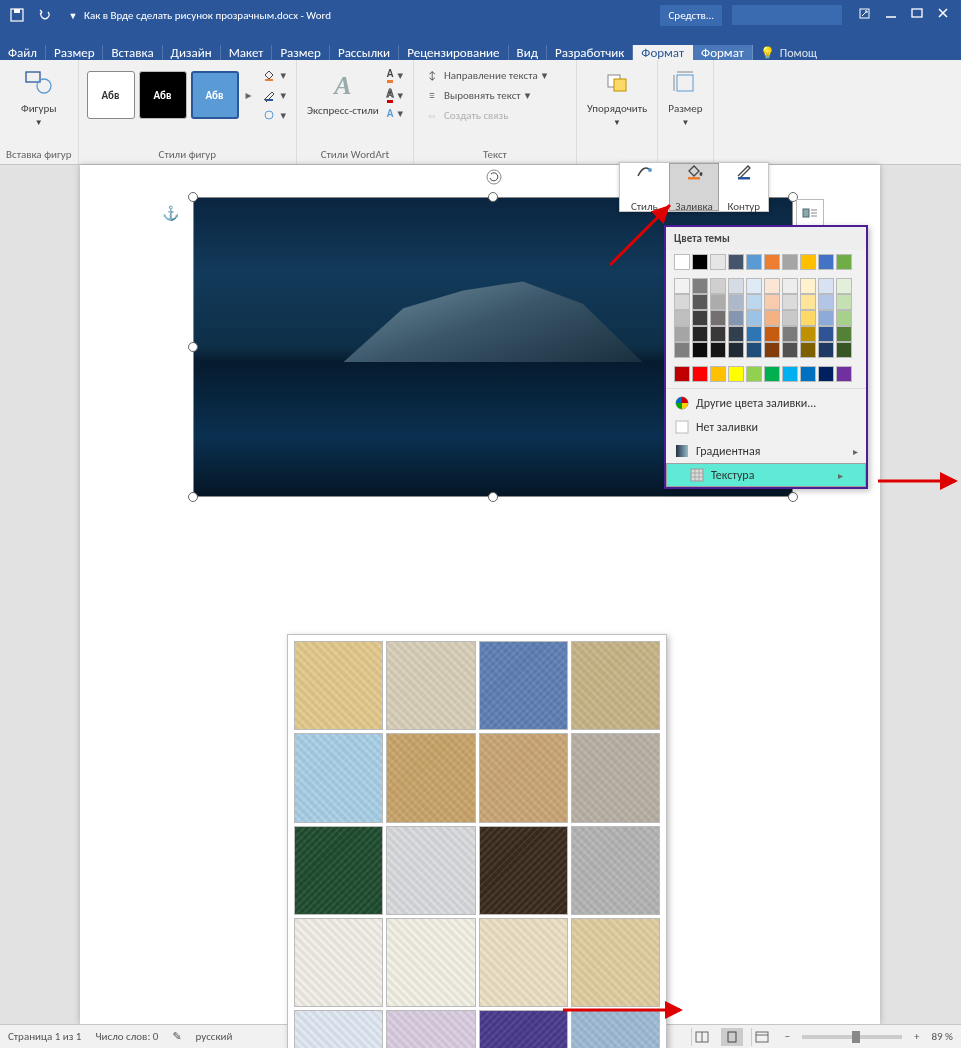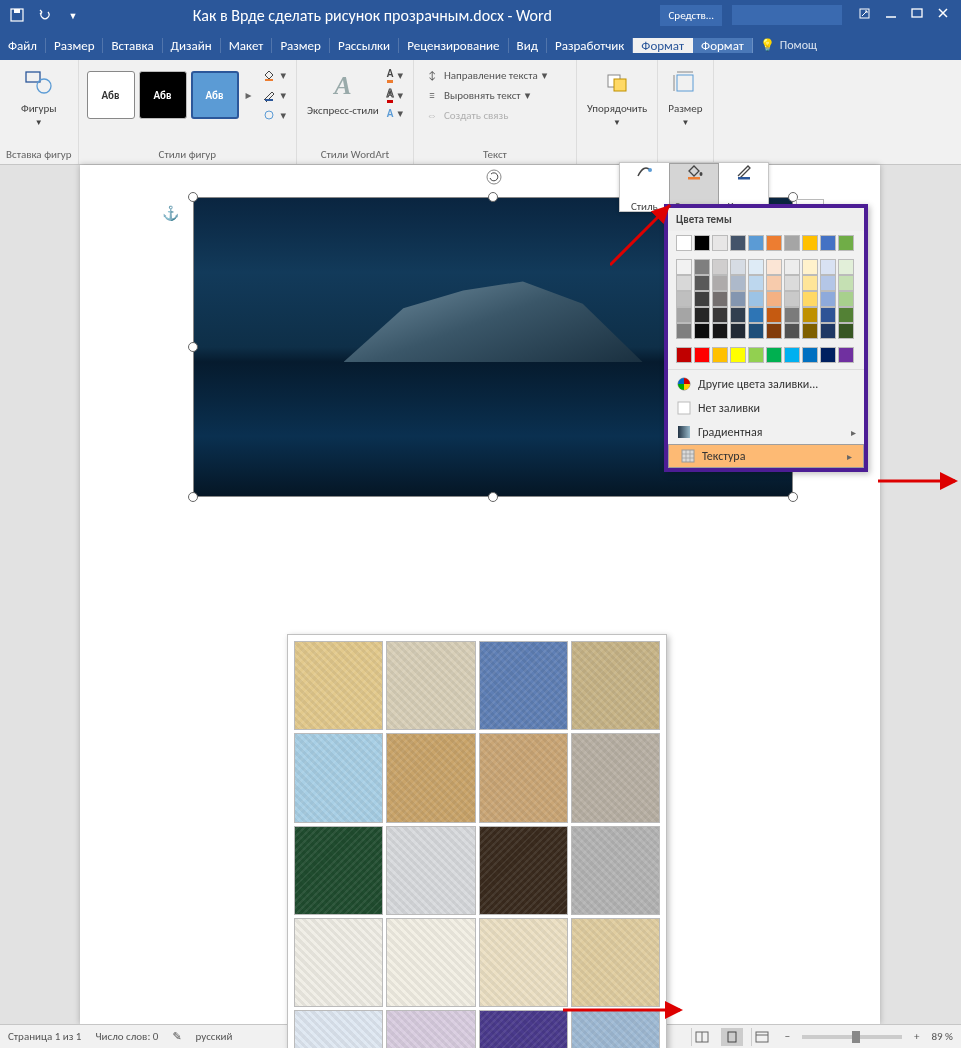--- a/index.html
+++ b/index.html
@@ -1,23 +1,23 @@
 <!DOCTYPE html>
 <html><head>
 <meta charset="utf-8">
 <style>
 *{margin:0;padding:0;box-sizing:border-box;font-family:"Segoe UI","Calibri",Arial,sans-serif;user-select:none}
 body{width:961px;height:1048px;background:#e2e2e2;overflow:hidden;font-size:12px;color:#444}
 .title-bar{height:30px;background:#2b579a;display:flex;align-items:center;color:#fff;padding:0 6px}
 .qat{display:flex;gap:6px;align-items:center}
 .qat span{width:22px;height:22px;display:flex;align-items:center;justify-content:center}
-.title-text{flex:1;text-align:center;font-size:16px}
+.title-text{flex:1;text-align:left;font-size:11px}
 .contextual-tab{background:#3a6ab0;padding:4px 8px;font-size:11px}
 .win-controls{display:flex;gap:14px;padding:0 6px}
-.menu-bar{height:30px;background:#2b579a;display:flex;align-items:center;color:#fff;font-size:13px}
+.menu-bar{height:30px;background:#2b579a;display:flex;align-items:flex-end;color:#fff;font-size:13px}
 .menu-bar .tab{padding:0 8px;display:flex;align-items:center;border-right:1px solid rgba(255,255,255,.18)}
 .menu-bar .tab.active{background:#f1f1f1;color:#2b579a}
 .menu-bar .tab.secondary-active{background:#4a78b8}
 .ribbon{height:105px;background:#f1f1f1;border-bottom:1px solid #c6c6c6;display:flex;position:relative}
 .rb-group{display:flex;flex-direction:column;align-items:center;padding:4px 6px 1px;border-right:1px solid #ddd}
 .rb-group-label{font-size:11px;color:#666;margin-top:auto;padding:2px 0}
 .big-btn{display:flex;flex-direction:column;align-items:center;gap:2px;padding:2px 4px;font-size:11px}
 .big-btn .ico{width:34px;height:34px;display:flex;align-items:center;justify-content:center}
 .shape-styles{display:flex;gap:4px;padding:2px}
 .shape-chip{width:48px;height:48px;border:1px solid #bbb;border-radius:3px;display:flex;align-items:center;justify-content:center;font-size:11px;font-weight:bold}
@@ -31,29 +31,29 @@
 .page{position:absolute;left:80px;top:0;width:800px;height:100%;background:#fff;box-shadow:0 0 6px rgba(0,0,0,.25)}
 .picture{position:absolute;left:113px;top:32px;width:600px;height:300px;background:linear-gradient(to bottom,#0a2540 0%,#123a5a 25%,#0e2f48 50%,#061b2e 55%,#0a3050 80%,#051625 100%);border:1px solid #888}
 .mountain{position:absolute;left:25%;top:25%;width:50%;height:30%;background:linear-gradient(160deg,#7896a8 0%,#3a5668 50%,#1a3040 100%);clip-path:polygon(0 100%,20% 40%,40% 20%,60% 10%,80% 35%,100% 100%)}
 .handle{position:absolute;width:10px;height:10px;background:#fff;border:1px solid #666;border-radius:50%}
 .anchor-ico{position:absolute;left:82px;top:40px;color:#2b579a;font-size:14px}
 .layout-btn{position:absolute;right:56px;top:34px;width:28px;height:28px;border:1px solid #bbb;background:#fff;display:flex;align-items:center;justify-content:center}
 .rotate-handle{position:absolute;left:404px;top:2px;width:20px;height:20px}
 .mini-toolbar{position:absolute;left:619px;top:162px;width:150px;height:50px;background:#fff;border:1px solid #c6c6c6;display:flex;box-shadow:0 1px 4px rgba(0,0,0,.2);z-index:5}
 .mini-toolbar .mt-btn{flex:1;display:flex;flex-direction:column;align-items:center;justify-content:center;font-size:11px;gap:17px}
 .mini-toolbar .mt-btn.hov{background:#d5d5d5;border:1px solid #a0a0a0}
-.fill-dropdown{position:absolute;left:664px;top:204px;width:204px;background:#f1f1f1;border:4px solid #4c1d95;box-shadow:2px 2px 6px rgba(0,0,0,.25);z-index:6}
+.fill-dropdown{position:absolute;left:664px;top:225px;width:204px;background:#f1f1f1;border:2px solid #4c1d95;box-shadow:2px 2px 6px rgba(0,0,0,.25);z-index:6}
 .fdd-header{font-size:11px;font-weight:bold;padding:5px 8px;background:#eee}
 .color-grid{display:grid;grid-template-columns:repeat(10,16px);gap:2px;padding:4px 8px}
 .color-grid .sw{width:16px;height:16px;border:1px solid #bbb}
 .std-row{display:flex;gap:2px;padding:4px 8px}
 .std-row .sw{width:16px;height:16px;border:1px solid #bbb}
 .fdd-item{display:flex;align-items:center;gap:6px;padding:4px 8px;font-size:12px;color:#333}
 .fdd-item .arrow{margin-left:auto;font-size:10px;color:#666}
-.fdd-item.hov{background:#fdba74;border:1px solid #9f9f9f;padding:3px 11px}
+.fdd-item.hov{background:#5eead4;border:1px solid #9f9f9f;padding:3px 22px}
 .texture-flyout{position:absolute;left:287px;top:634px;width:380px;background:#fff;border:1px solid #c0c0c0;box-shadow:2px 2px 6px rgba(0,0,0,.25);z-index:7}
 .tex-grid{display:grid;grid-template-columns:repeat(4,1fr);gap:3px;padding:6px}
 .tex-cell{width:100%;aspect-ratio:1;border:1px solid #bbb}
 .status-bar{position:absolute;bottom:0;left:0;right:0;height:24px;background:#f1f1f1;border-top:1px solid #c6c6c6;display:flex;align-items:center;font-size:11px;color:#555;padding:0 8px;gap:14px}
 .sb-right{margin-left:auto;display:flex;align-items:center;gap:8px}
 .view-btn{width:22px;height:18px;display:flex;align-items:center;justify-content:center;border-left:1px solid #ccc}
 .zoom-track{width:100px;height:4px;background:#ccc;position:relative}
 .zoom-thumb{position:absolute;left:50%;top:-4px;width:8px;height:12px;background:#888}
 .red-arrow{position:absolute;z-index:10}
 .red-arrow svg{display:block}

